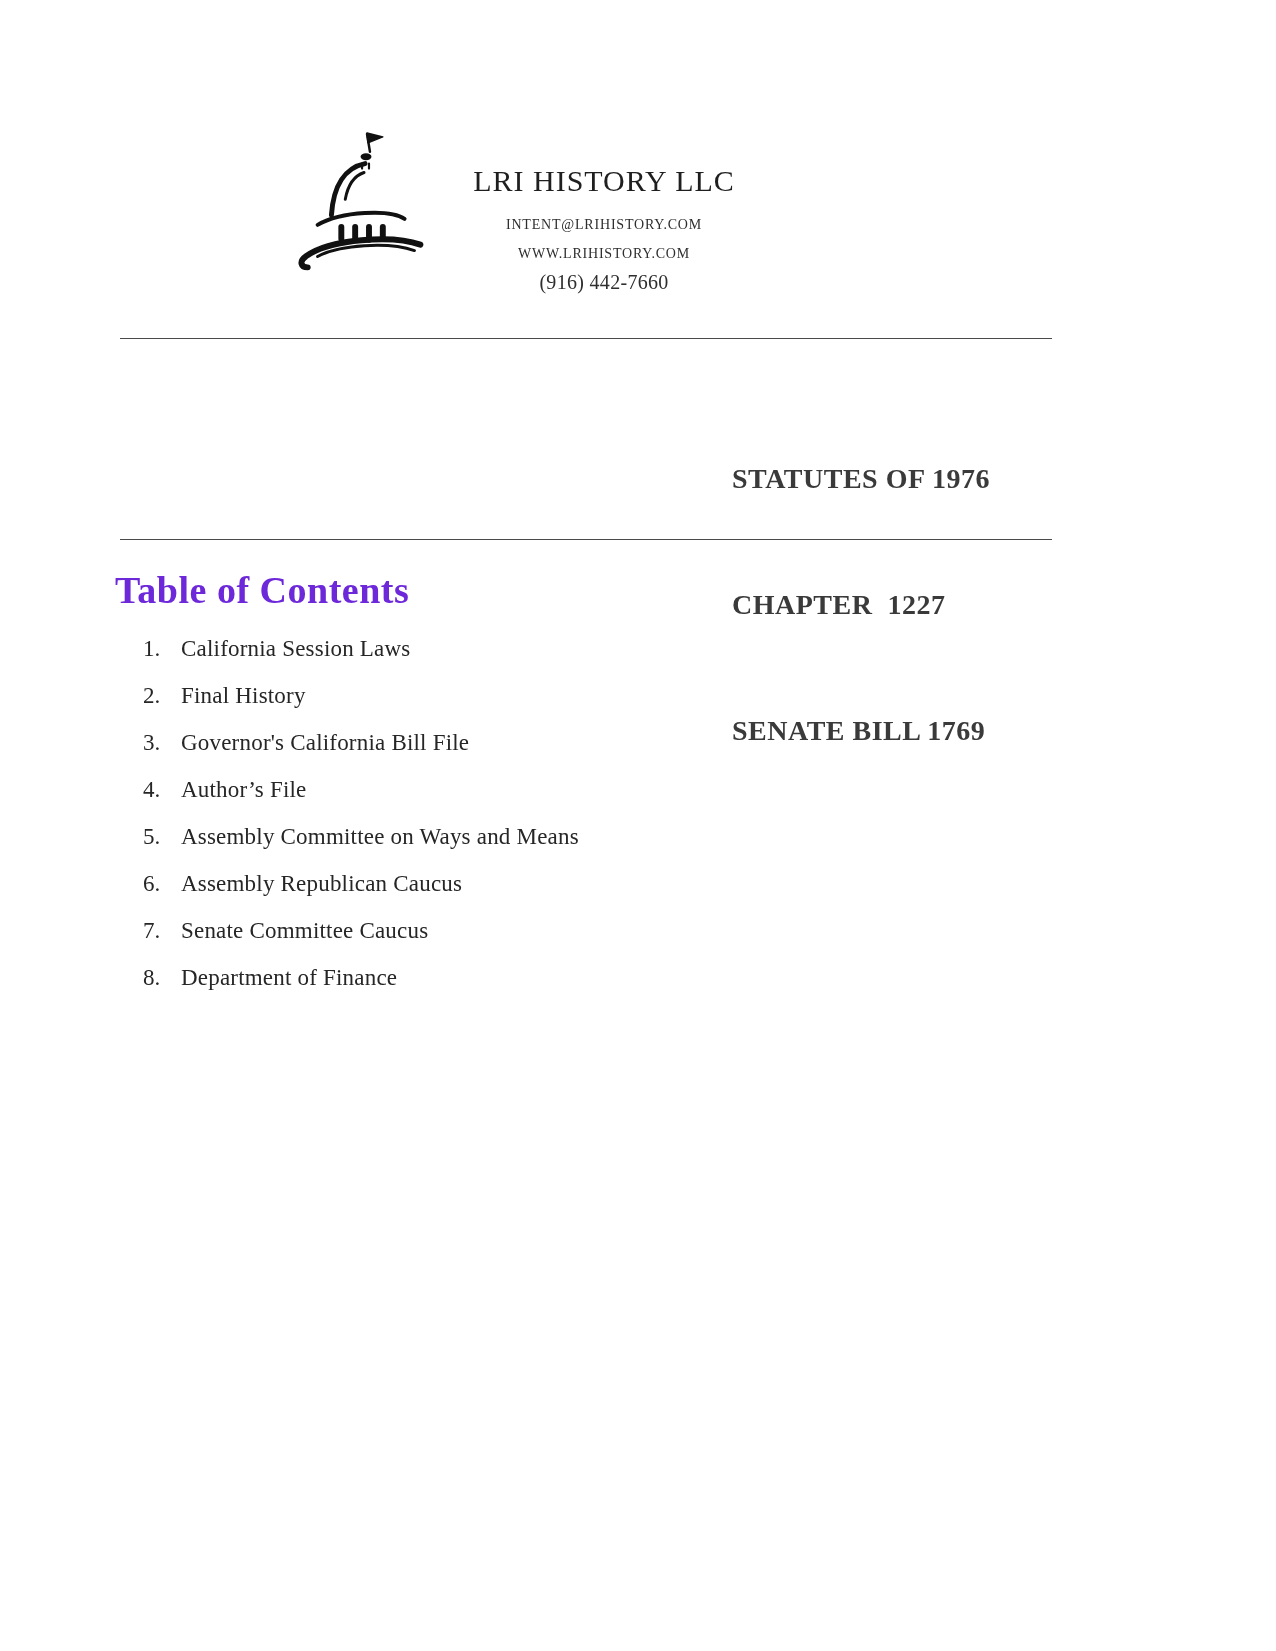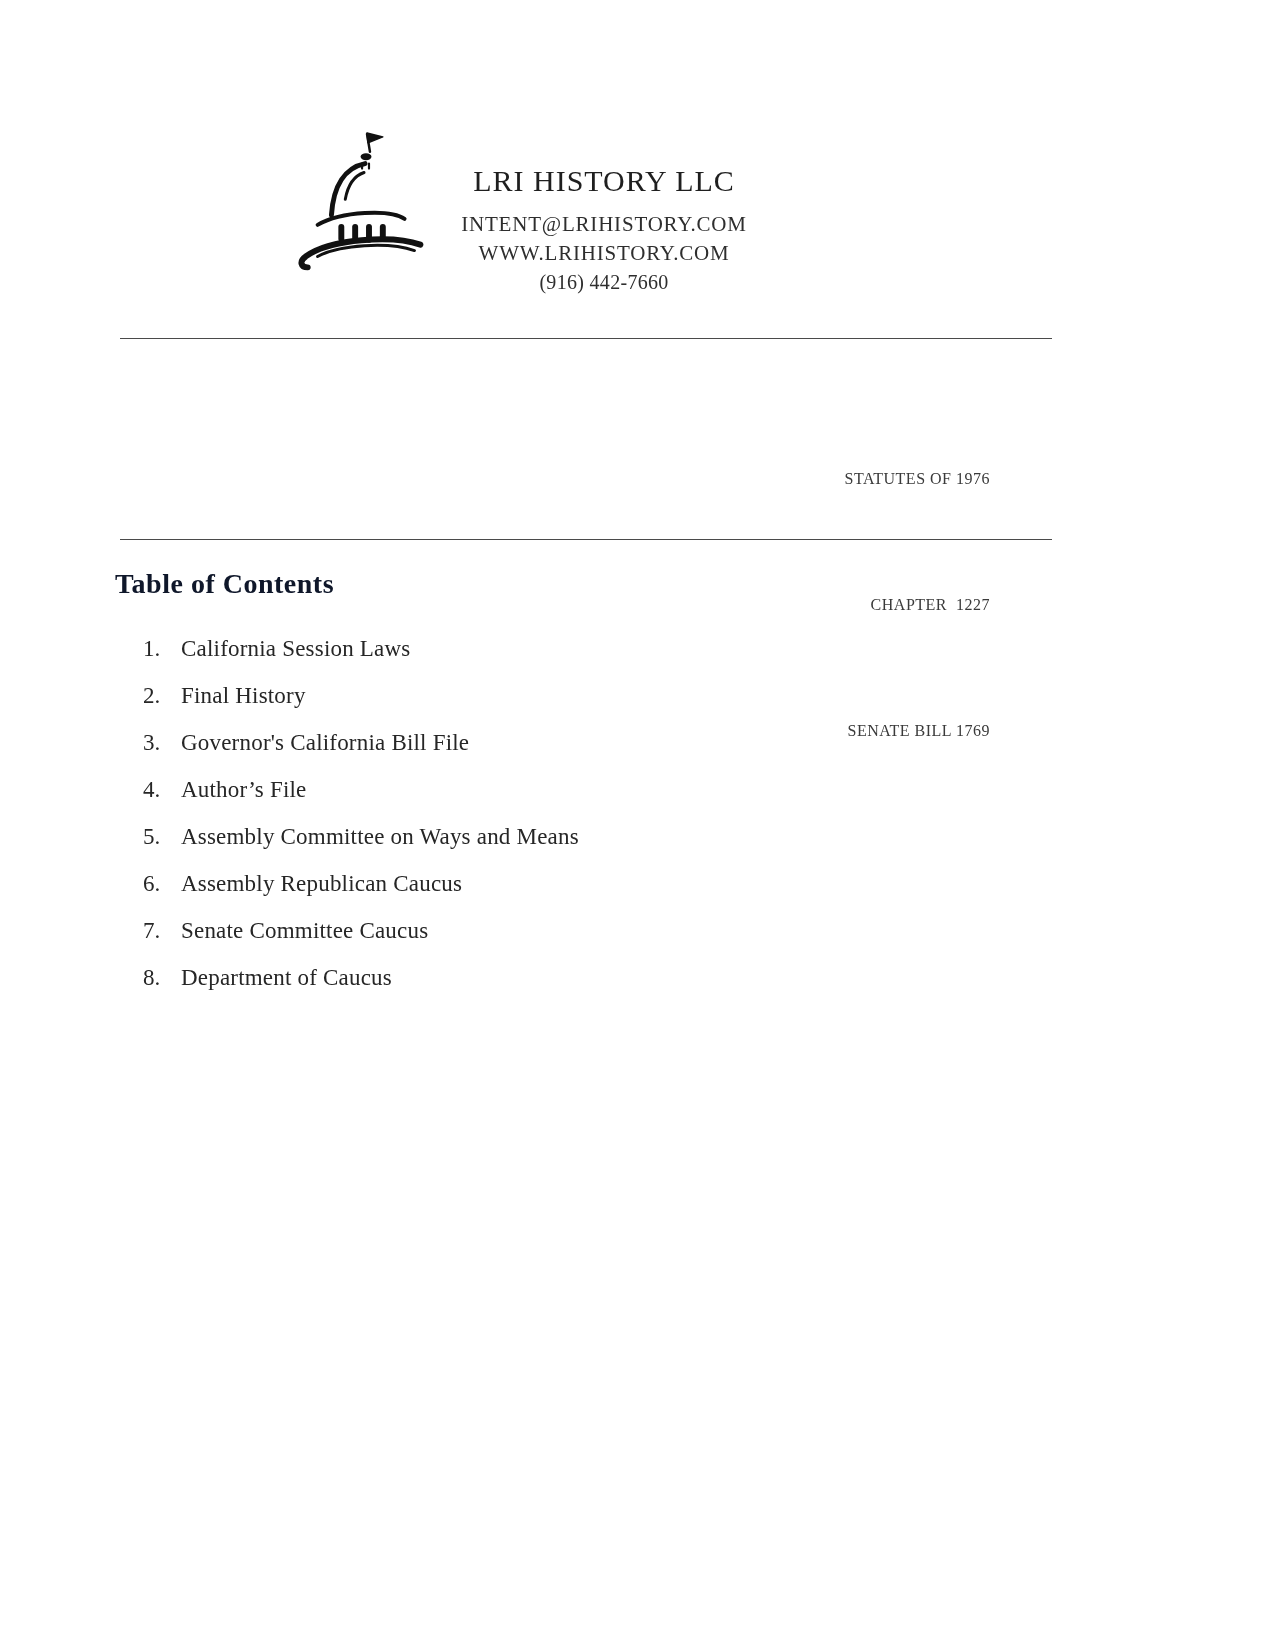--- a/index.html
+++ b/index.html
@@ -32,21 +32,21 @@
     color: #222222;
   }
   .company {
     font-size: 30px;
     letter-spacing: 1px;
     color: #1f1f1f;
     margin-bottom: 12px;
     white-space: nowrap;
   }
   .contact {
-    font-size: 21px;
+    font-size: 14px;
     line-height: 29px;
     letter-spacing: 0.8px;
     color: #2e2e2e;
     white-space: nowrap;
   }
   .contact.phone {
     font-size: 20px;
     letter-spacing: 0.3px;
   }
 
@@ -59,38 +59,37 @@
     border-top: 1px solid #4a4a4a;
   }
   .rule-top { top: 326px; }
   .rule-bottom { top: 527px; }
 
   
   .statutes {
     position: absolute;
     top: 362px;
     right: 286px;
-    text-align: right;
-    font-weight: normal;
-    font-size: 16px;
+    font-weight: bold;
+    font-size: 28px;
     line-height: 42px;
     letter-spacing: 0.5px;
     color: #3a3a3a;
     white-space: pre-wrap;
   }
 
   
   .toc-heading {
     position: absolute;
     left: 115px;
     top: 556px;
-    font-size: 28px;
+    font-size: 38px;
     font-weight: bold;
     letter-spacing: 0.5px;
-    color: #0f172a;
+    color: #6d28d9;
   }
   .toc-list {
     position: absolute;
     left: 143px;
     top: 622px;
     list-style: none;
   }
   .toc-list li {
     display: flex;
     font-size: 23px;
@@ -179,17 +178,17 @@
     <li>
       <span class="num">6.</span>
       <span class="label">Assembly Republican Caucus</span>
     </li>
     <li>
       <span class="num">7.</span>
       <span class="label">Senate Committee Caucus</span>
     </li>
     <li>
       <span class="num">8.</span>
-      <span class="label">Department of Caucus</span>
+      <span class="label">Department of Finance</span>
     </li>
   </ol>
 
 </div>
 
 </body></html>

